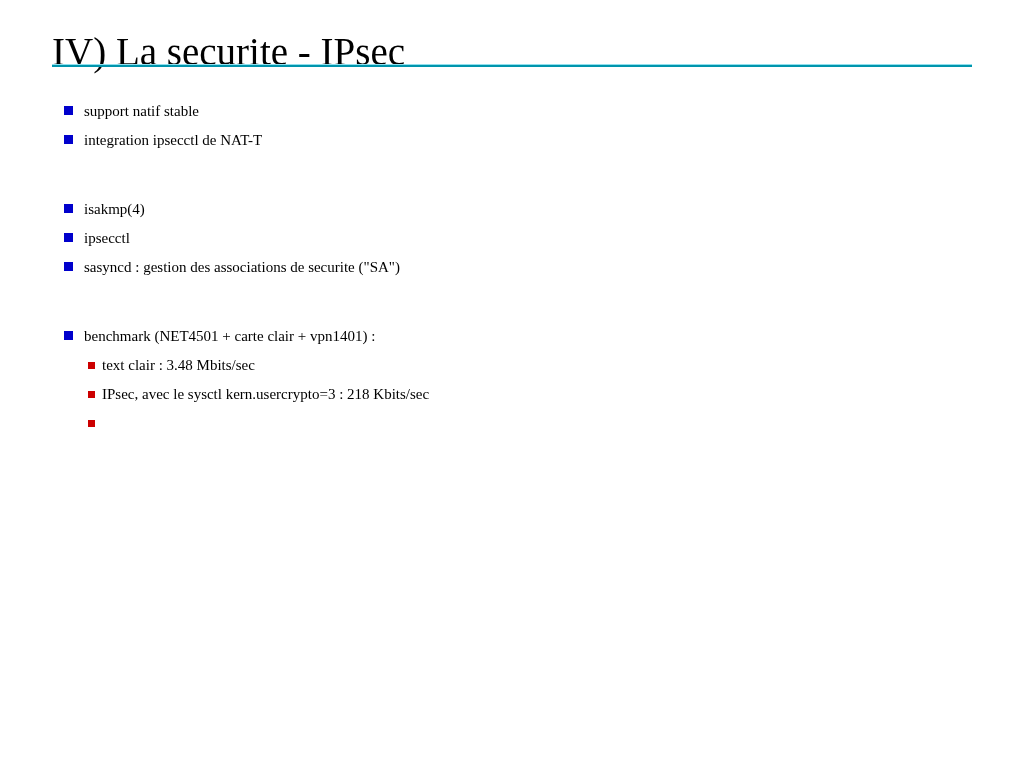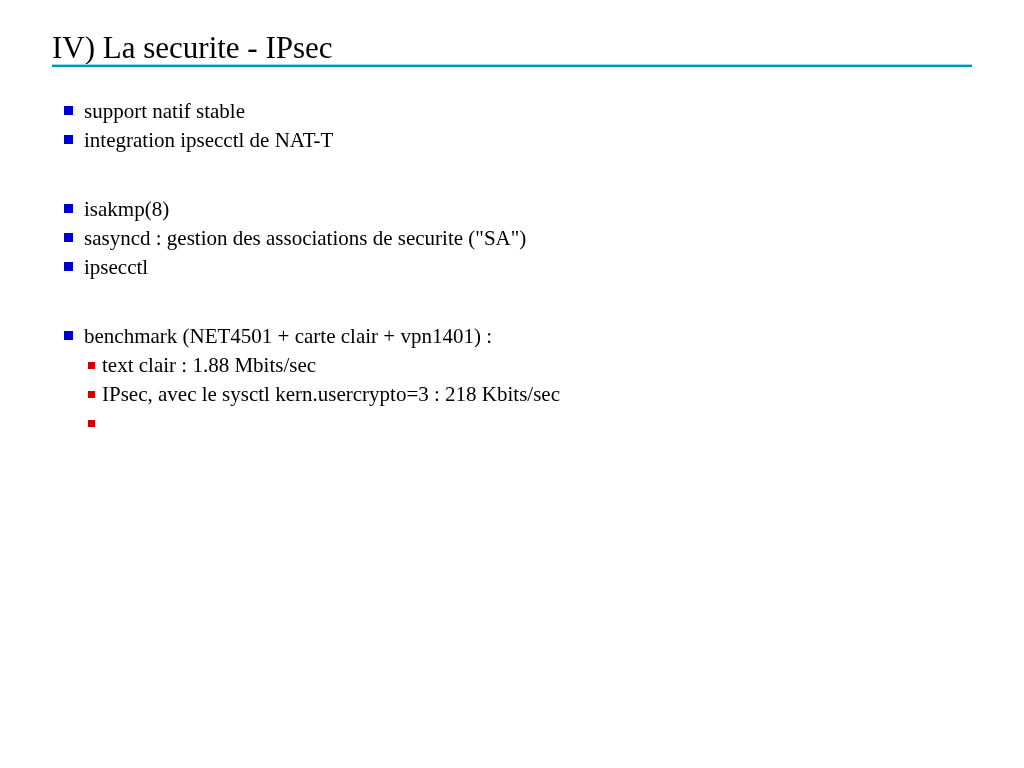--- a/index.html
+++ b/index.html
@@ -14,21 +14,21 @@
     background: #ffffff;
     overflow: hidden;
     font-family: "Liberation Serif", "DejaVu Serif", serif;
     color: #000000;
   }
   .title {
     position: absolute;
     left: 52px;
     top: 32px;
     margin: 0;
-    font-size: 31px;
+    font-size: 39px;
     font-weight: normal;
     line-height: 1;
     color: #000000;
     white-space: nowrap;
   }
   .rule {
     position: absolute;
     left: 52px;
     top: 64px;
     width: 920px;
@@ -38,21 +38,21 @@
   .content {
     position: absolute;
     left: 0;
     top: 97px;
     width: 1024px;
   }
   ul.group {
     list-style: none;
     margin: 0;
     padding: 0;
-    font-size: 21px;
+    font-size: 15px;
     line-height: 29px;
   }
   ul.group + ul.group {
     margin-top: 40px;
   }
   li {
     position: relative;
     white-space: nowrap;
   }
   li.l1 { padding-left: 84px; }
@@ -93,40 +93,40 @@
       </li>
       <li class="l1">
         <span class="bullet b1"></span>
         <span>integration ipsecctl de NAT-T</span>
       </li>
     </ul>
 
     <ul class="group">
       <li class="l1">
         <span class="bullet b1"></span>
-        <span>isakmp(8)</span>
+        <span>isakmp(4)</span>
+      </li>
+      <li class="l1">
+        <span class="bullet b1"></span>
+        <span>ipsecctl</span>
       </li>
       <li class="l1">
         <span class="bullet b1"></span>
         <span>sasyncd : gestion des associations de securite ("SA")</span>
-      </li>
-      <li class="l1">
-        <span class="bullet b1"></span>
-        <span>ipsecctl</span>
       </li>
     </ul>
 
     <ul class="group">
       <li class="l1">
         <span class="bullet b1"></span>
         <span>benchmark (NET4501 + carte clair + vpn1401) :</span>
       </li>
       <li class="l2">
         <span class="bullet b2"></span>
-        <span>text clair : 1.88 Mbits/sec</span>
+        <span>text clair : 3.48 Mbits/sec</span>
       </li>
       <li class="l2">
         <span class="bullet b2"></span>
         <span>IPsec, avec le sysctl kern.usercrypto=3 : 218 Kbits/sec</span>
       </li>
       <li class="l2">
         <span class="bullet b2"></span>
       </li>
     </ul>
 

